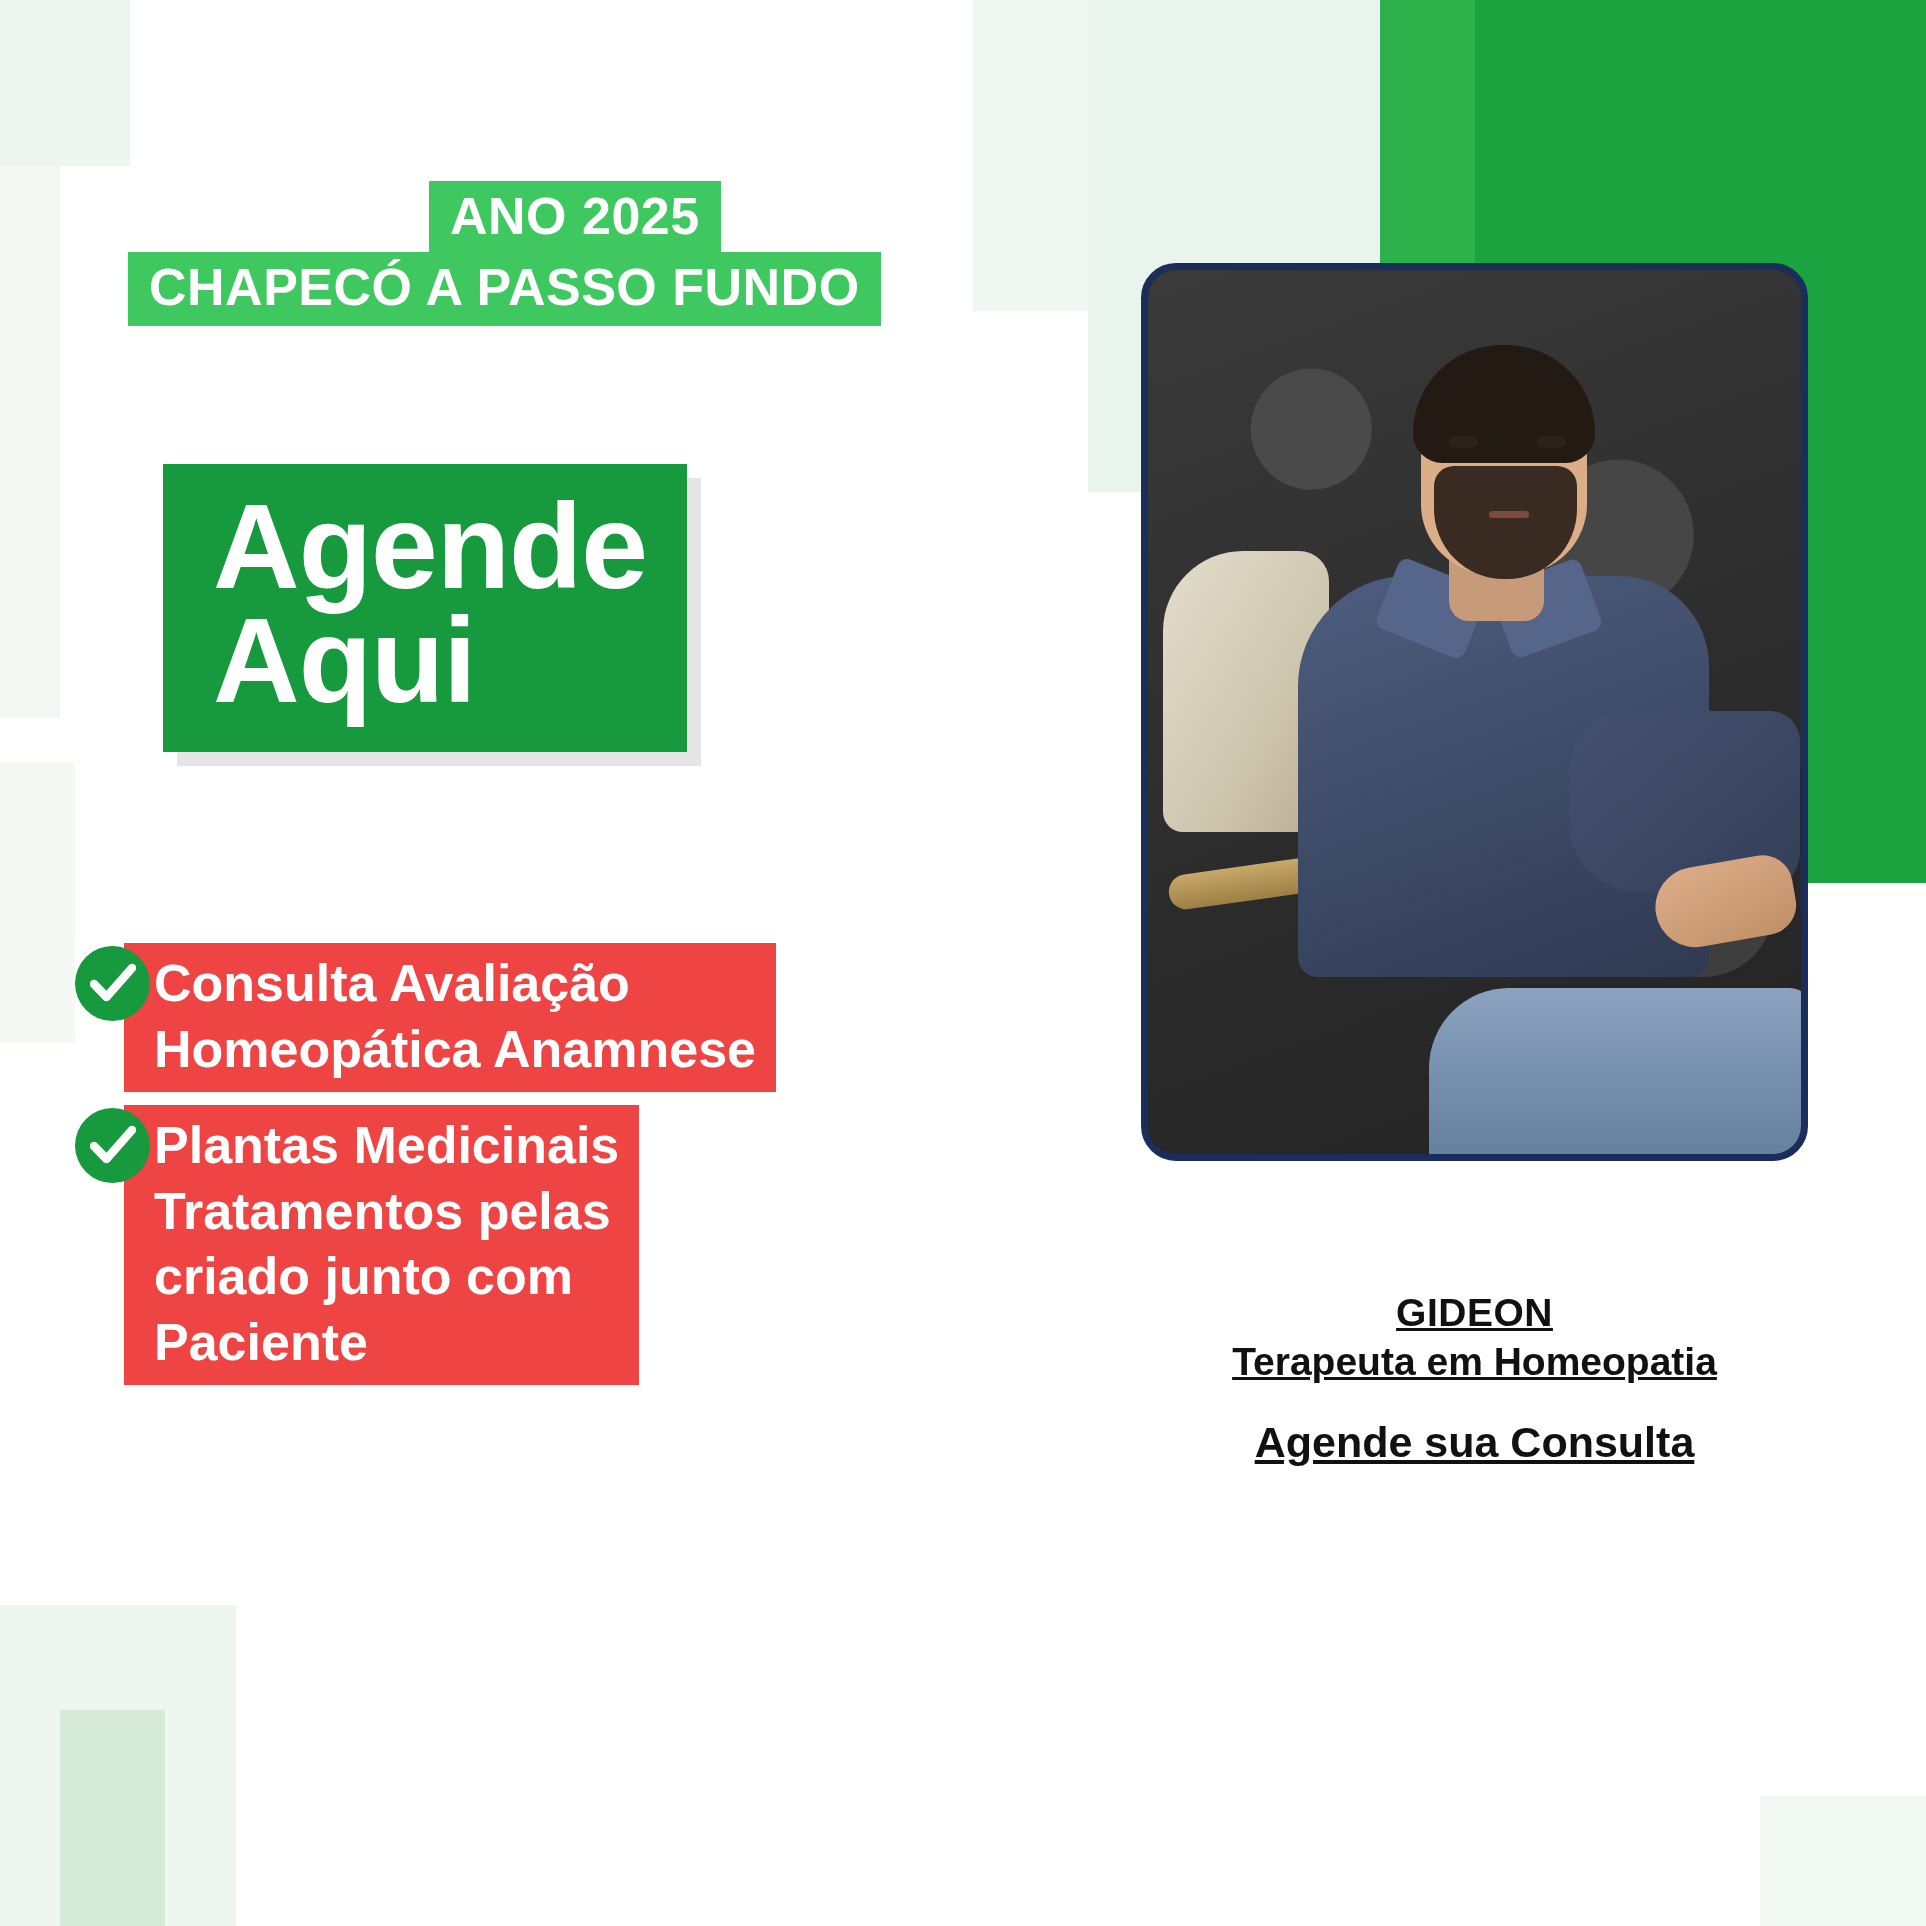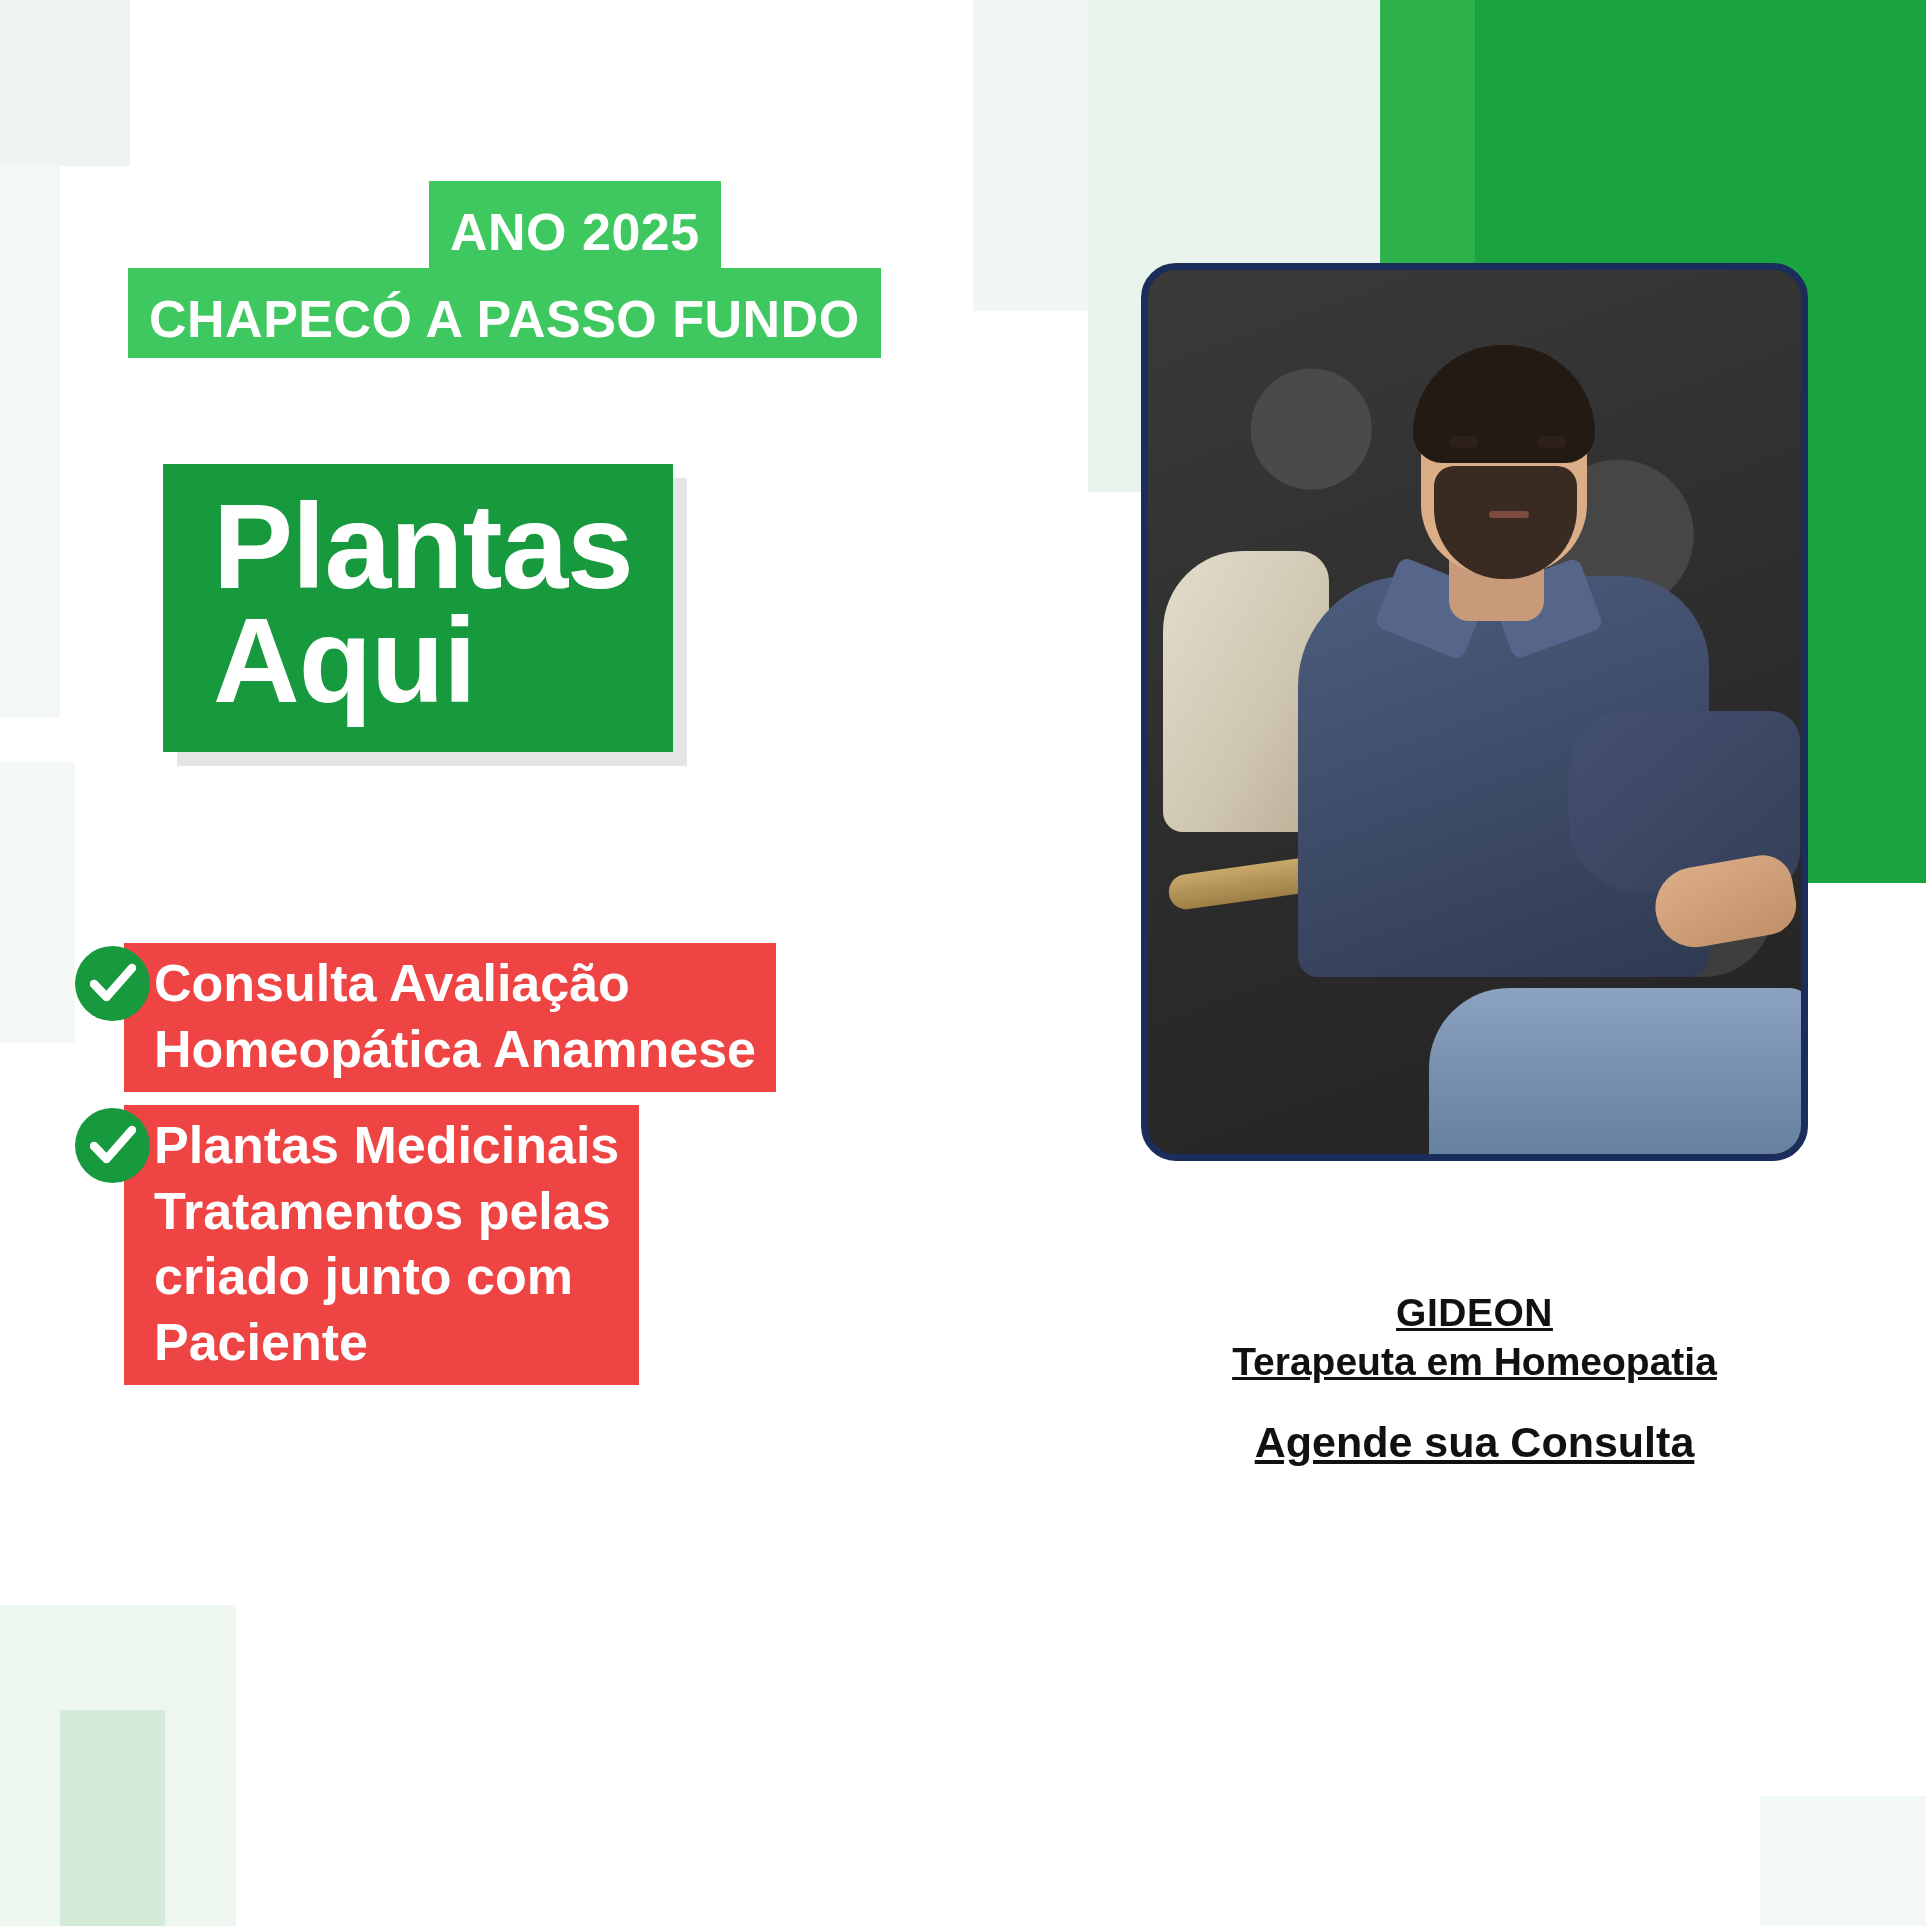--- a/index.html
+++ b/index.html
@@ -105,21 +105,21 @@
     top: 181px;
     left: 128px;
     width: 983px;
   }
   .ribbon {
     display: inline-block;
     background: #3ec85f;
     color: #ffffff;
     font-weight: bold;
     letter-spacing: 0.5px;
-    padding: 24px 21px 11px 21px;
+    padding: 8px 21px 11px 21px;
     font-size: 52px;
     line-height: 1.06;
     white-space: nowrap;
   }
   .ribbon-line1 {
     margin-left: 301px;
   }
   .ribbon-line2 {
     margin-left: 0;
     margin-top: -3px;
@@ -391,21 +391,21 @@
   <div class="bg-shape bg-pale-bottom"></div>
   <div class="bg-shape bg-green-bottom"></div>
   <div class="bg-shape bg-pale-bottom-right"></div>
 
   <div class="ribbon-group">
     <div class="ribbon ribbon-line1">ANO 2025</div>
     <div class="ribbon ribbon-line2">CHAPECÓ A PASSO FUNDO</div>
   </div>
 
   <div class="agende-block">
-    <span class="agende-line">Plantas</span>
+    <span class="agende-line">Agende</span>
     <span class="agende-line">Aqui</span>
   </div>
 
   <div class="bullets">
 
     <div class="bullet-row">
       <div class="check-badge">
         <svg width="46" height="43" viewBox="0 0 92 86" aria-hidden="true">
           <path d="M8 44 L33 70 L84 12" fill="none" stroke="#ffffff" stroke-width="17" stroke-linecap="round" stroke-linejoin="round"></path>
         </svg>

